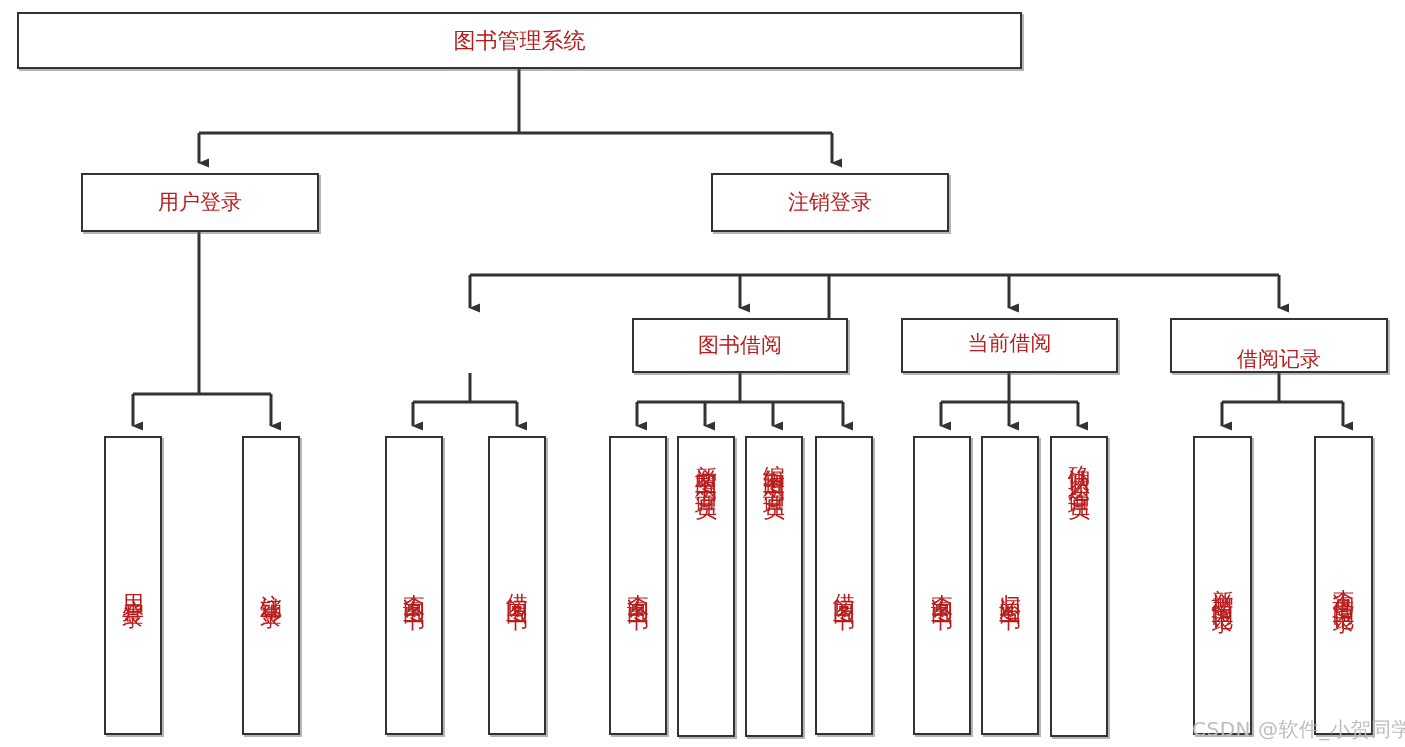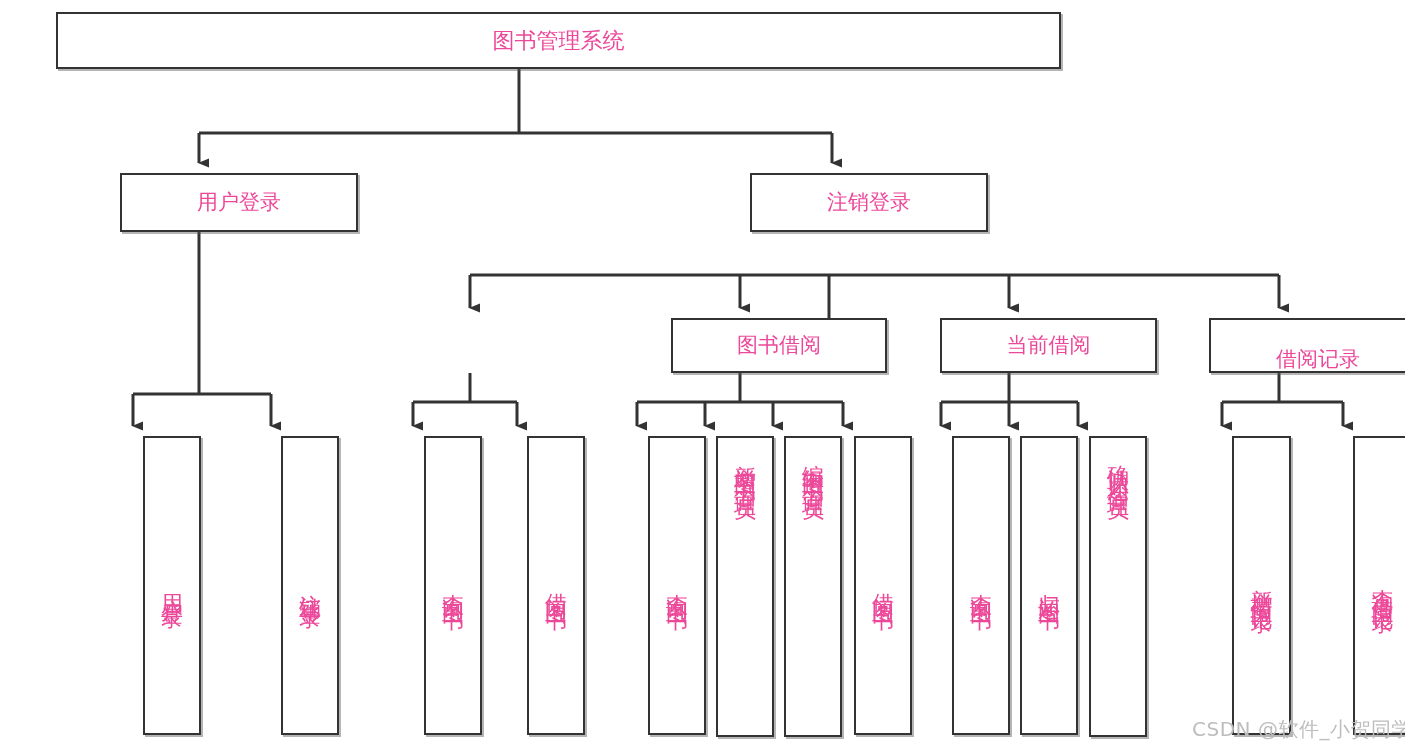--- a/index.html
+++ b/index.html
@@ -16,23 +16,22 @@
 
   .node{
     position:absolute;
     box-sizing:border-box;
     background:#ffffff;
     border:2px solid #333333;
     box-shadow:2px 2px 0 rgba(90,90,90,0.45);
     display:flex;
     align-items:center;
     justify-content:center;
-    color:#ec4899;
+    color:#b91c1c;
     overflow:hidden;
-    margin-left:39px;
   }
   .node .lbl{
     display:block;
     text-align:center;
     line-height:1.08;
     white-space:nowrap;
   }
   .node.horiz .lbl{font-size:21px;}
   .node.root .lbl{font-size:22px;}
 
@@ -123,21 +122,21 @@
   <div class="node horiz" style="left:81px;top:173px;width:238px;height:59px;">
     <span class="lbl">用户登录</span>
   </div>
   <div class="node horiz" style="left:711px;top:173px;width:238px;height:59px;">
     <span class="lbl">注销登录</span>
   </div>
 
   <div class="node horiz" style="left:632px;top:318px;width:216px;height:55px;">
     <span class="lbl">图书借阅</span>
   </div>
-  <div class="node horiz" style="left:901px;top:318px;width:217px;height:55px;">
+  <div class="node horiz" style="left:901px;top:318px;width:217px;height:55px;font-family:Liberation Mono, monospace;">
     <span class="lbl">当前借阅</span>
   </div>
   <div class="node horiz" style="left:1170px;top:318px;width:218px;height:55px;align-items:flex-end;">
     <span class="lbl">借阅记录</span>
   </div>
 
   <div class="node vert mid" style="left:104px;top:436px;width:58px;height:299px;">
     <span class="lbl">用户登录</span>
   </div>
   <div class="node vert mid" style="left:242px;top:436px;width:58px;height:299px;">

